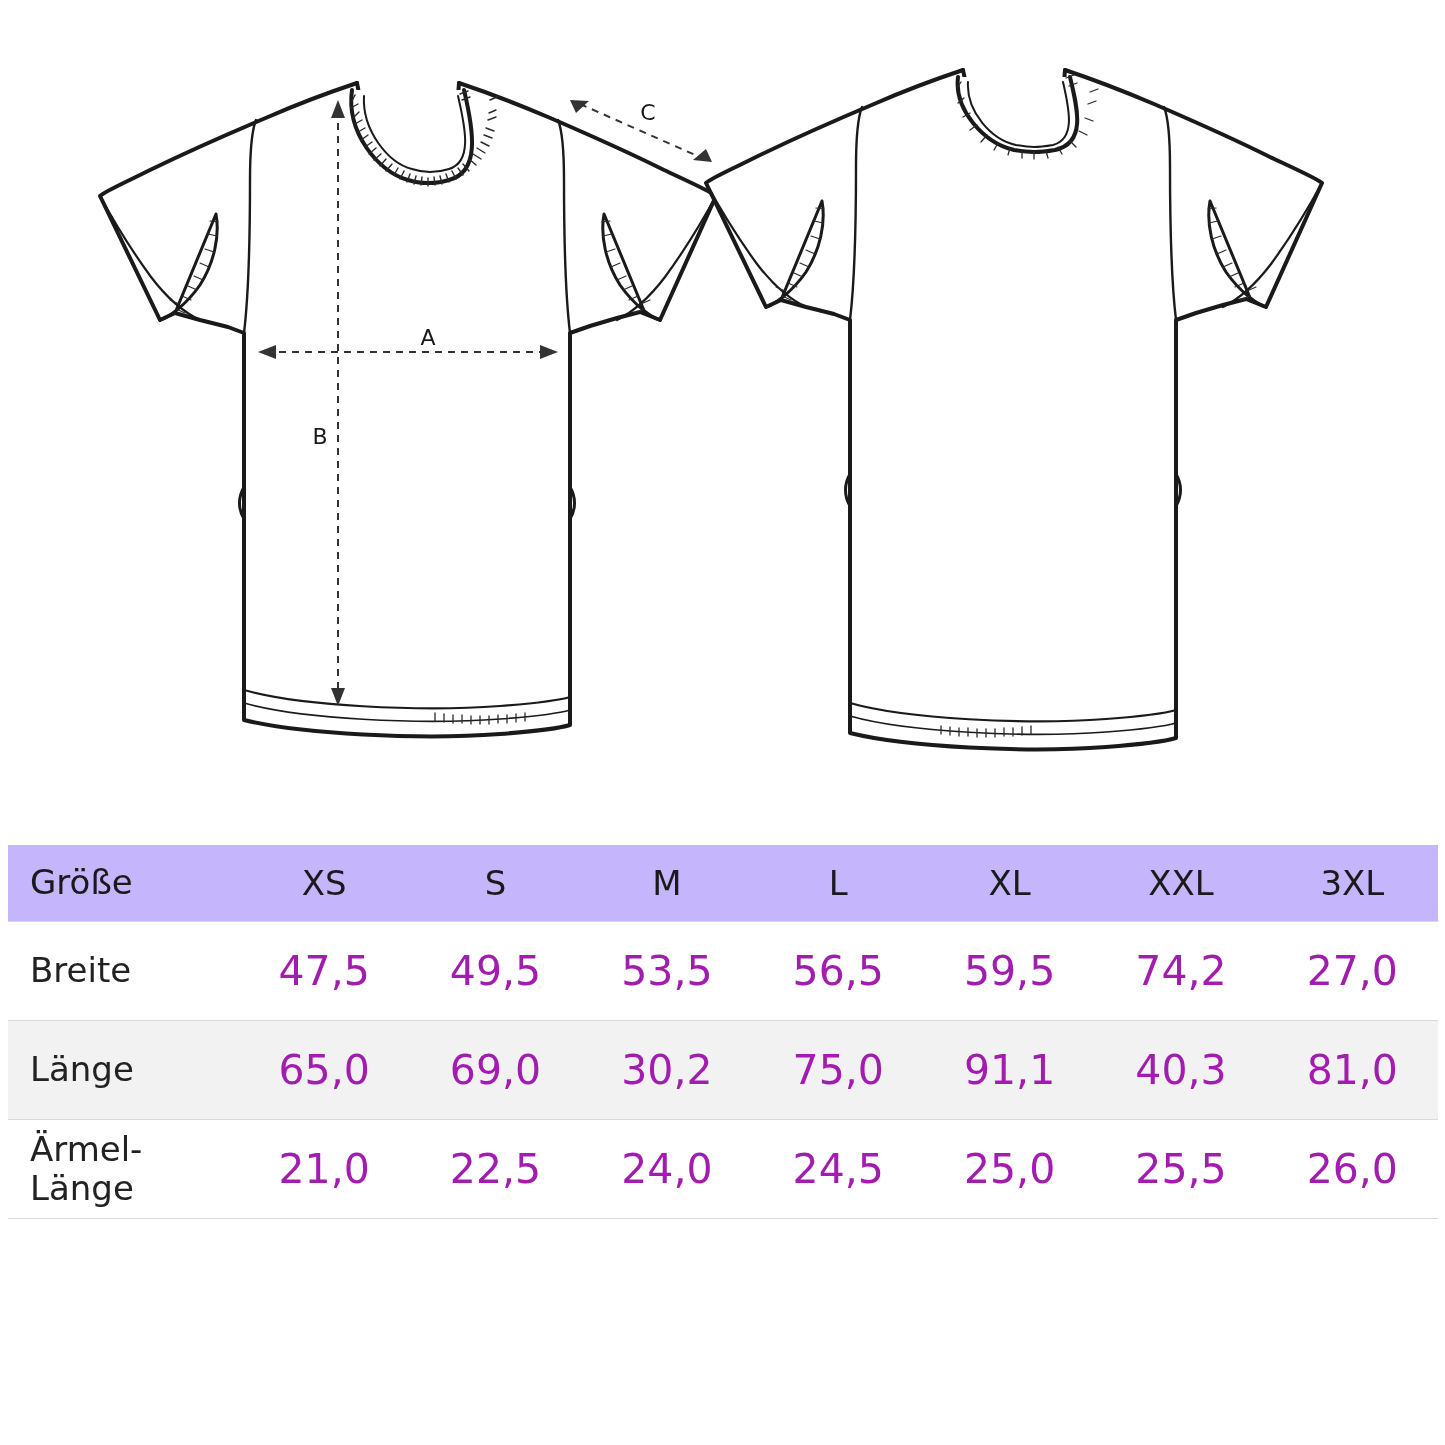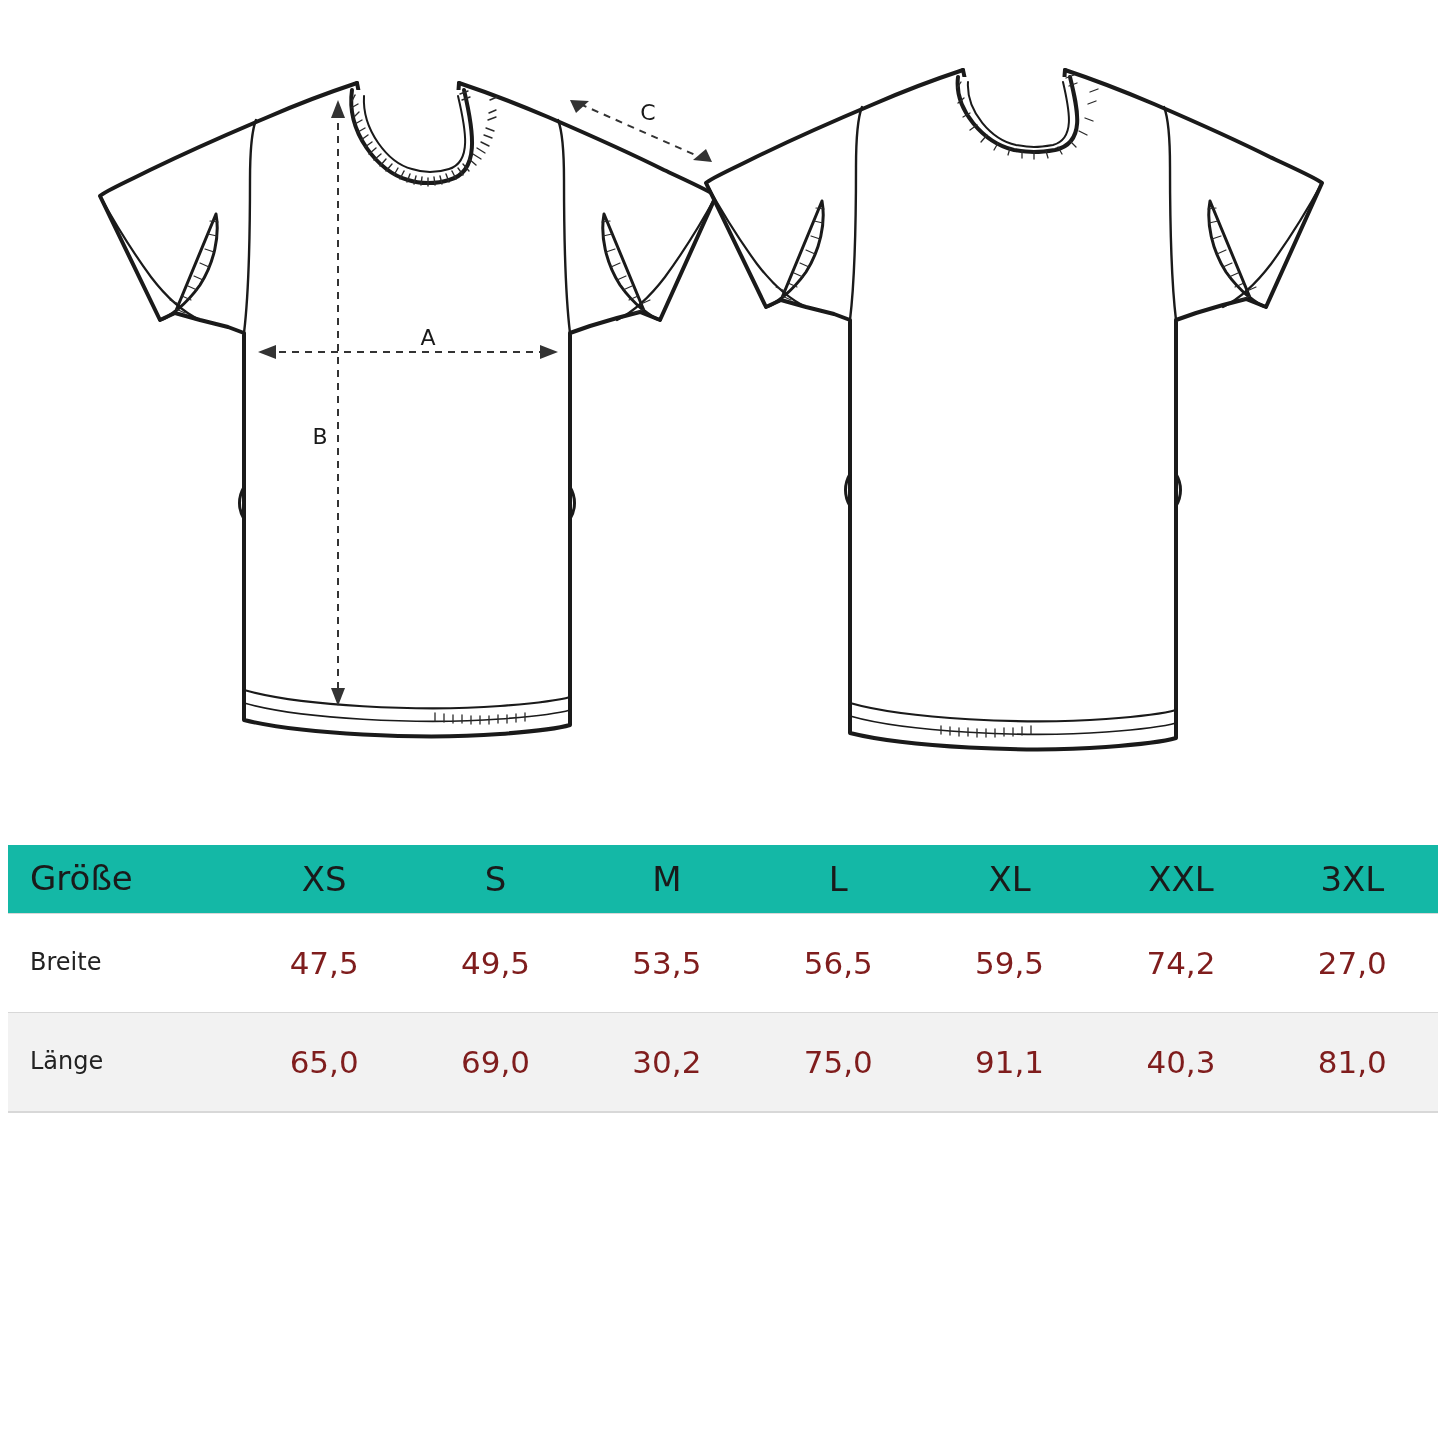--- a/index.html
+++ b/index.html
@@ -44,40 +44,40 @@
   .size-table td,
   .size-table th {
     border: none;
     padding: 0;
     vertical-align: middle;
   }
   .size-table tr {
     height: 98px;
   }
   .size-table tr.header-row {
-    background: #14b8a6;
-    height: 68px;
+    background: #c4b5fd;
+    height: 76px;
   }
   .size-table tr.row-alt {
     background: #f2f2f2;
   }
   .size-table tr.row-plain {
     background: #ffffff;
   }
   .size-table .label-cell {
-    font-size: 24px;
+    font-size: 34px;
     text-align: left;
     padding-left: 22px;
     line-height: 1.15;
     color: #222;
   }
   .size-table .val-cell {
-    font-size: 31px;
+    font-size: 41px;
     text-align: center;
-    color: #7f1d1d;
+    color: #a21caf;
   }
   .size-table .header-row .label-cell,
   .size-table .header-row .val-cell {
     font-size: 34px;
     color: #1a1a1a;
   }
   .size-table .divider-row {
     height: 1px;
   }
   .size-table .divider-row td {
@@ -421,20 +421,33 @@
         <td class="val-cell">75,0</td>
         <td class="val-cell">91,1</td>
         <td class="val-cell">40,3</td>
         <td class="val-cell">81,0</td>
       </tr>
 
       <tr class="divider-row">
         <td colspan="8"></td>
       </tr>
 
+      <tr class="row-plain">
+        <td class="label-cell">
+          <span>Ärmel-</span><br>
+          <span>Länge</span>
+        </td>
+        <td class="val-cell">21,0</td>
+        <td class="val-cell">22,5</td>
+        <td class="val-cell">24,0</td>
+        <td class="val-cell">24,5</td>
+        <td class="val-cell">25,0</td>
+        <td class="val-cell">25,5</td>
+        <td class="val-cell">26,0</td>
+      </tr>
 
       <tr class="divider-row">
         <td colspan="8"></td>
       </tr>
     </tbody>
   </table>
 
 </div>
 
 </body></html>

